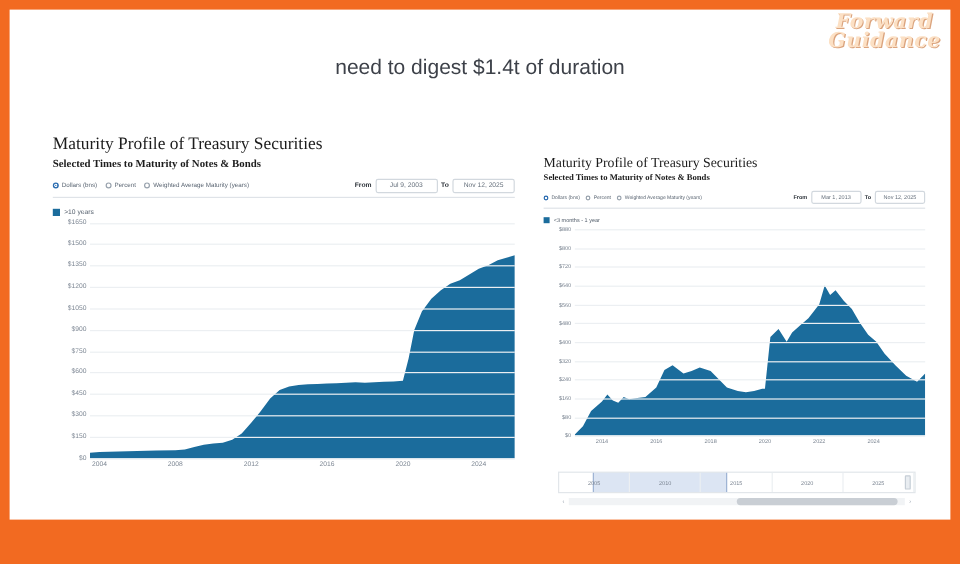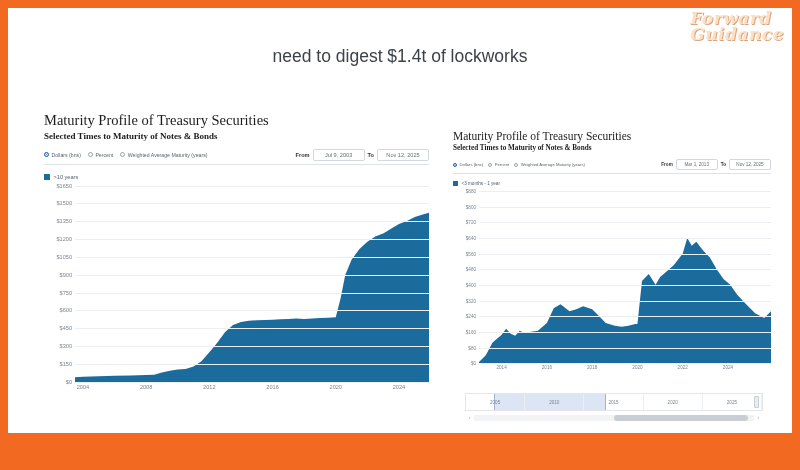--- a/index.html
+++ b/index.html
@@ -16,21 +16,21 @@
   }
   #canvas {
     position: relative;
     width: 784px; height: 425px;
     background: #ffffff;
     overflow: hidden;
   }
   
   #watermark {
     position: absolute; top: 2px; right: 8px;
-    z-index: 30;
+    text-align: center; z-index: 30;
     font-family: "DejaVu Serif", serif;
     font-weight: bold; font-style: italic;
     line-height: 1.0;
     color: #FCE0C4;
     text-shadow: 1px 1px 0 rgba(190,90,20,0.55);
     letter-spacing: .5px;
     pointer-events: none;
   }
   #watermark .w1 { font-size: 17px; display: block; }
   #watermark .w2 { font-size: 17px; display: block; margin-top: -1px; }
@@ -150,21 +150,21 @@
 
 <div id="slide">
   <div id="canvas">
 
     <div id="watermark">
       <span class="w1">Forward</span>
       <span class="w2">Guidance</span>
     </div>
 
     <div id="headline">
-      <div>need to digest $1.4t of lockworks</div>
+      <div>need to digest $1.4t of duration</div>
     </div>
 
     <div class="widget" id="wleft" style="left:36px; top:104px; width:385px; height:310px;">
 
       <div class="w-title" style="font-size:14.5px; line-height:1.15;">Maturity Profile of Treasury Securities</div>
       <div class="w-sub" style="font-size:9px; margin-top:2px;">Selected Times to Maturity of Notes &amp; Bonds</div>
 
       <div class="ctrlbar" style="margin-top:8px; font-size:5.2px;">
         <div class="radios">
           <span class="radio">

